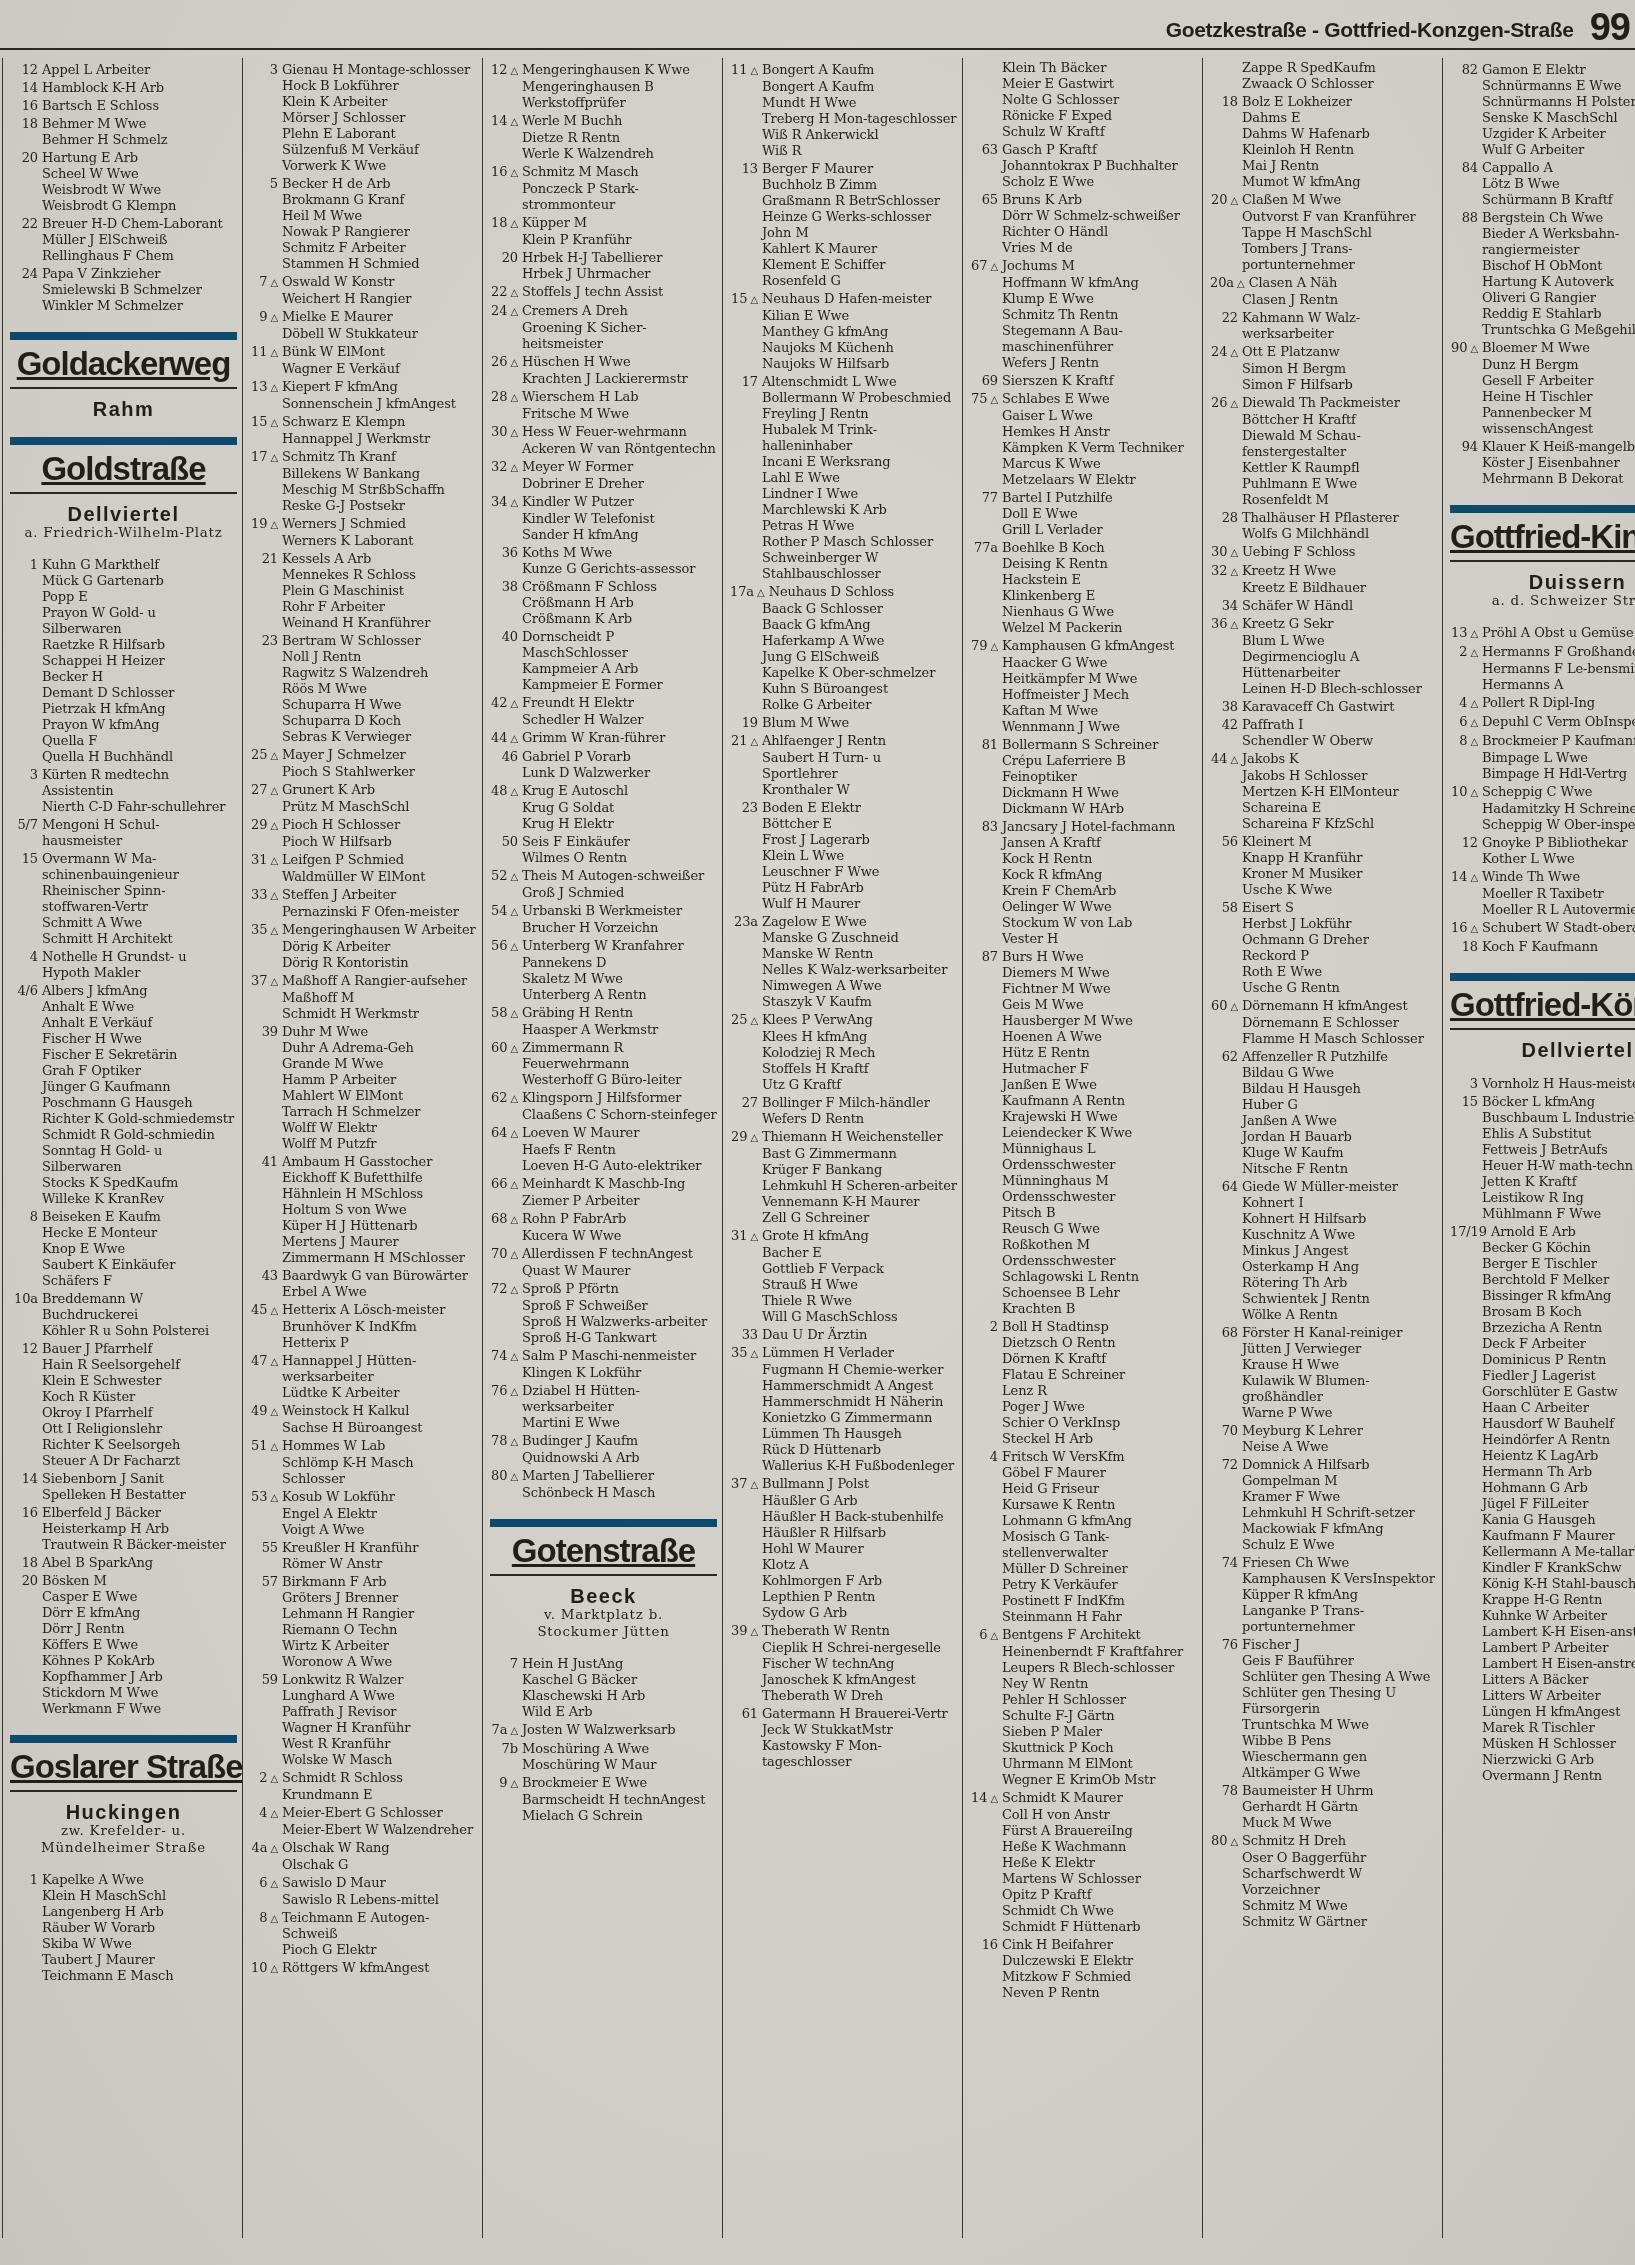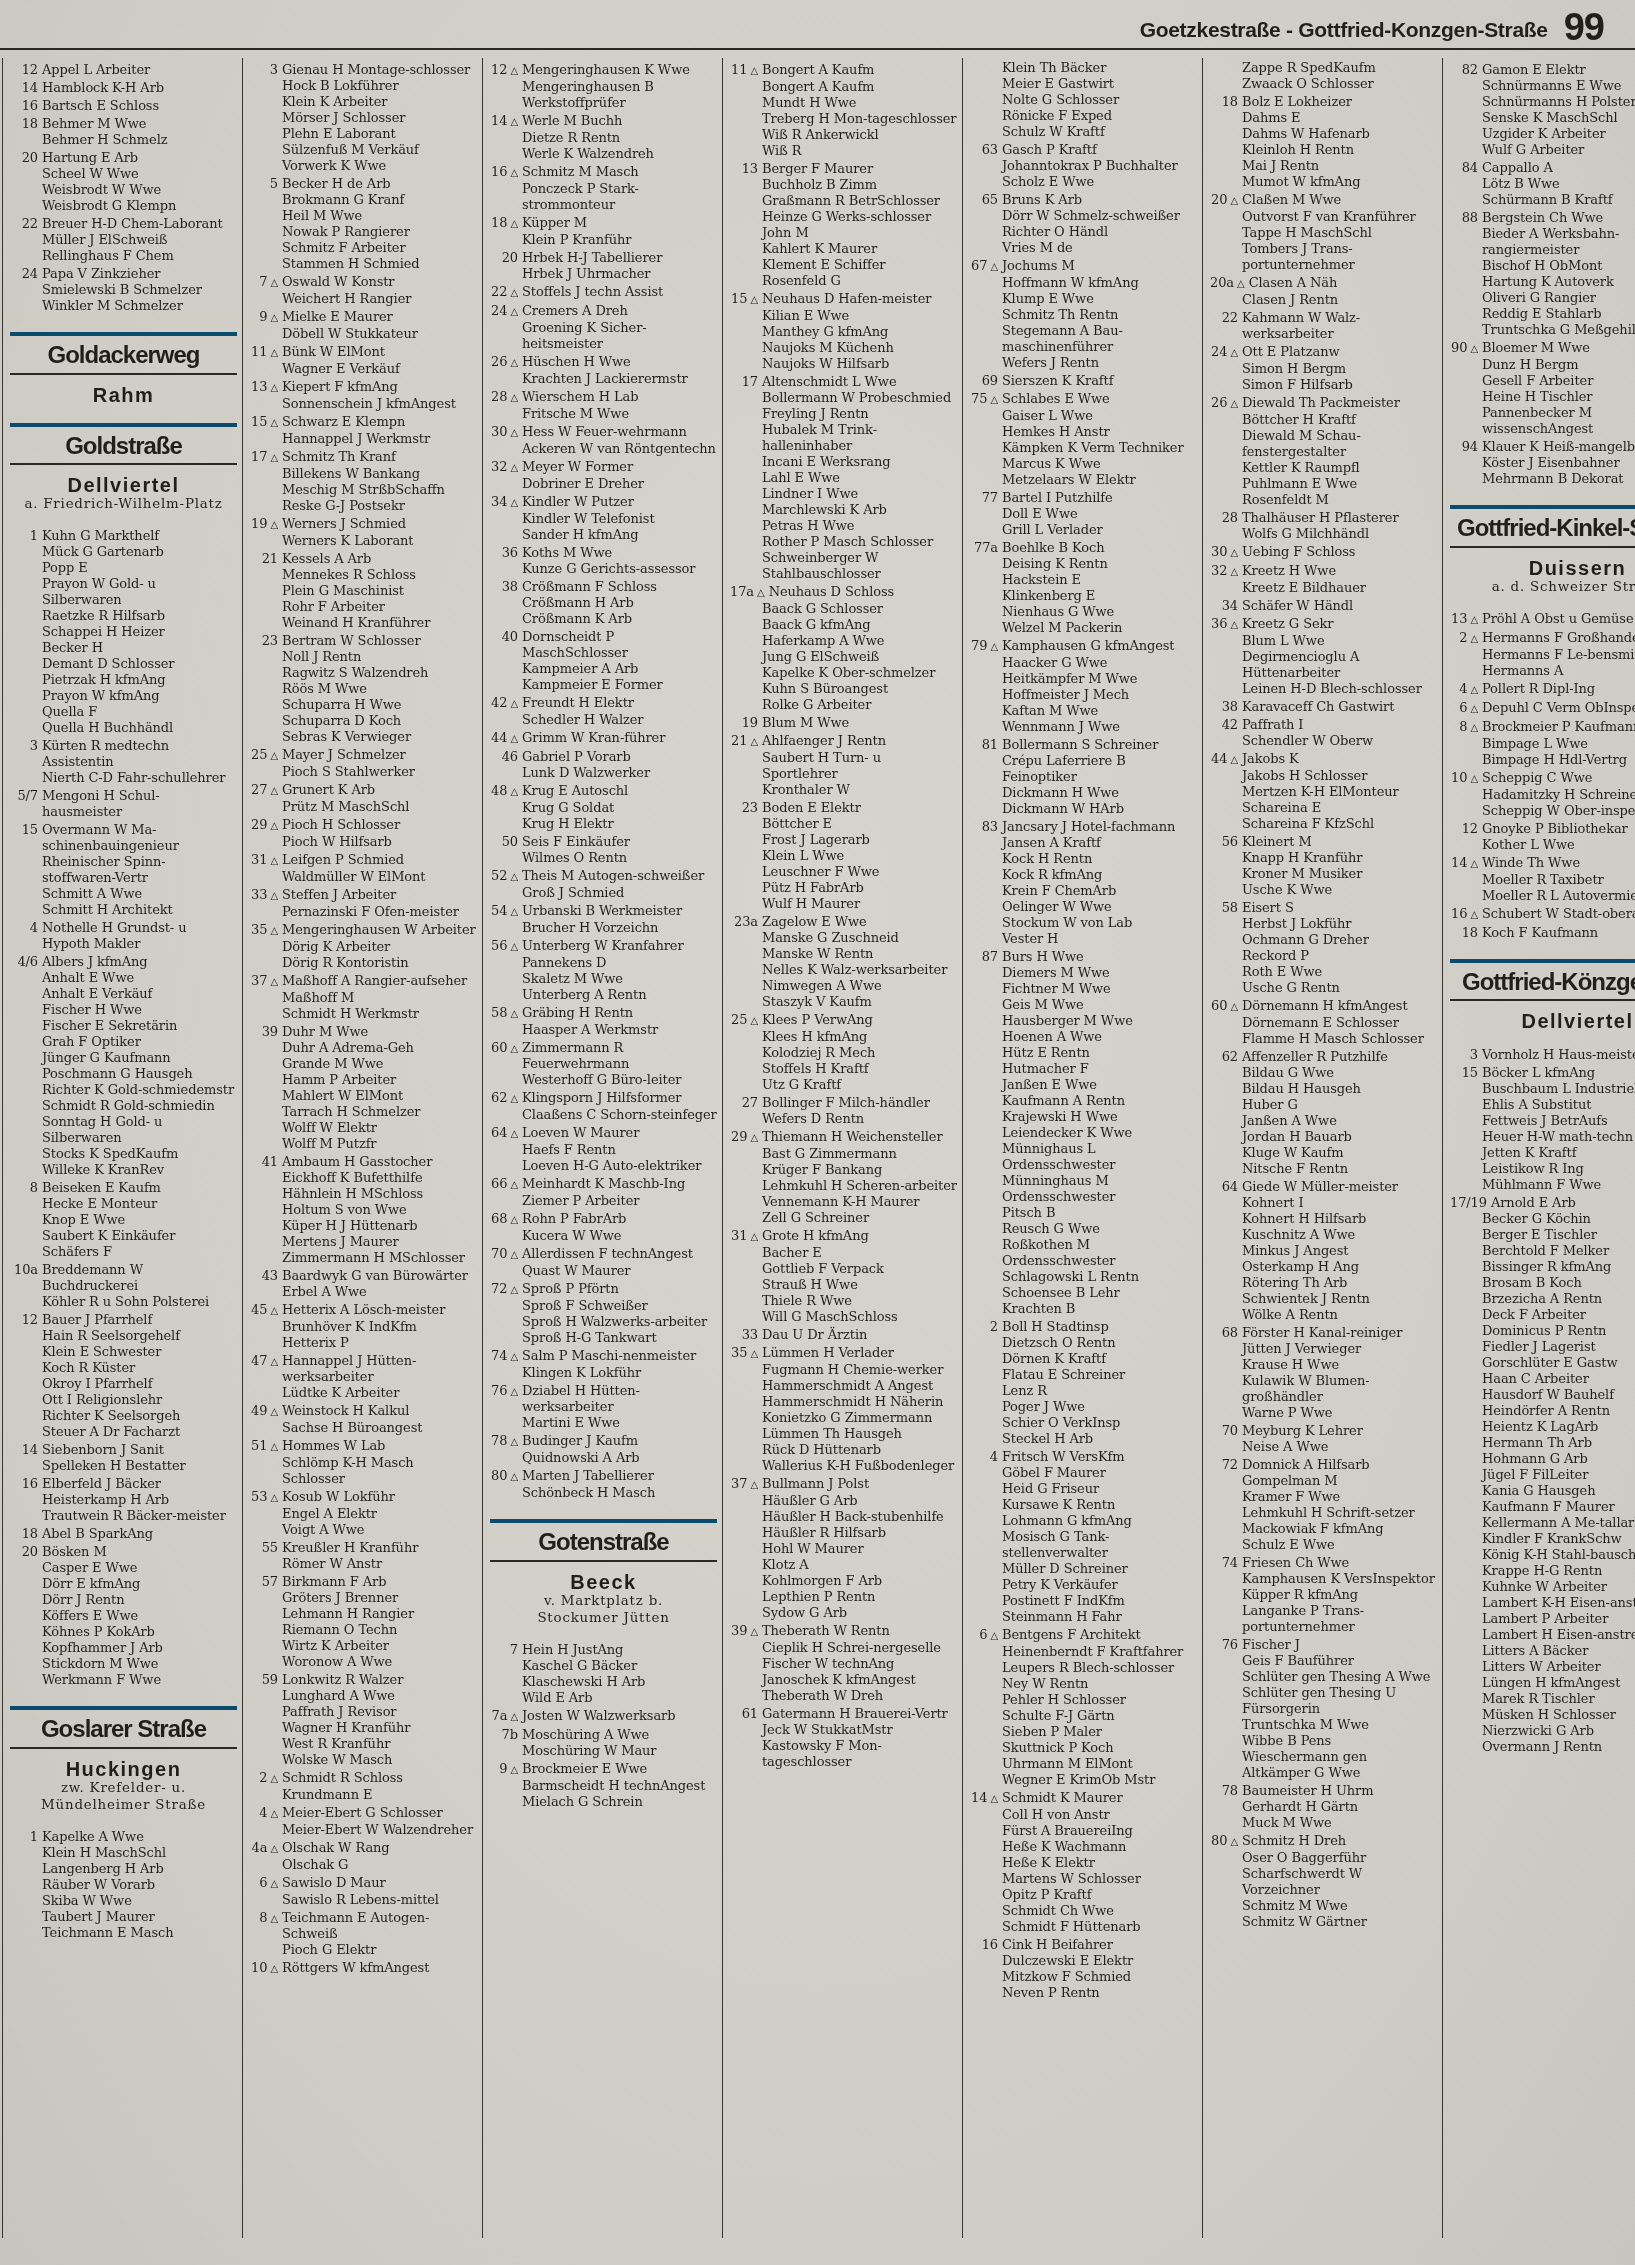--- a/index.html
+++ b/index.html
@@ -10,21 +10,21 @@
     font-family:"DejaVu Serif", serif;
     color:#221f1a;
     overflow:hidden;
     position:relative;
   }
   .page-header{
     height:46px;
     display:flex;
     justify-content:flex-end;
     align-items:flex-end;
-    padding:0 32px 2px 0;
+    padding:0 6px 2px 0;
     border-bottom:2px solid #2b2822;
   }
   .running-title{
     font-family:"Liberation Sans", sans-serif;
     font-weight:bold;
     font-size:21px;
     letter-spacing:-0.3px;
     padding-right:16px;
     padding-bottom:4px;
   }
@@ -64,27 +64,28 @@
   }
   .num .tri{font-size:10px;}
   .txt{flex:1 1 auto;}
   .street{
     margin:18px 0 10px 0;
     text-align:center;
   }
   .street-title{
     font-family:"Liberation Sans", sans-serif;
     font-weight:bold;
-    font-size:24px;
+    font-size:33px;
     letter-spacing:-1px;
     line-height:1.15;
-    border-top:4px solid #0c4a6e;
+    border-top:8px solid #0c4a6e;
     border-bottom:2px solid #2b2822;
     padding:5px 0 4px 0;
     white-space:nowrap;
+    text-decoration:underline;
   }
   .subhead{
     text-align:center;
     margin:2px 0 16px 0;
   }
   .sub-bold{
     font-family:"Liberation Sans", sans-serif;
     font-weight:bold;
     font-size:20px;
     letter-spacing:1.5px;

